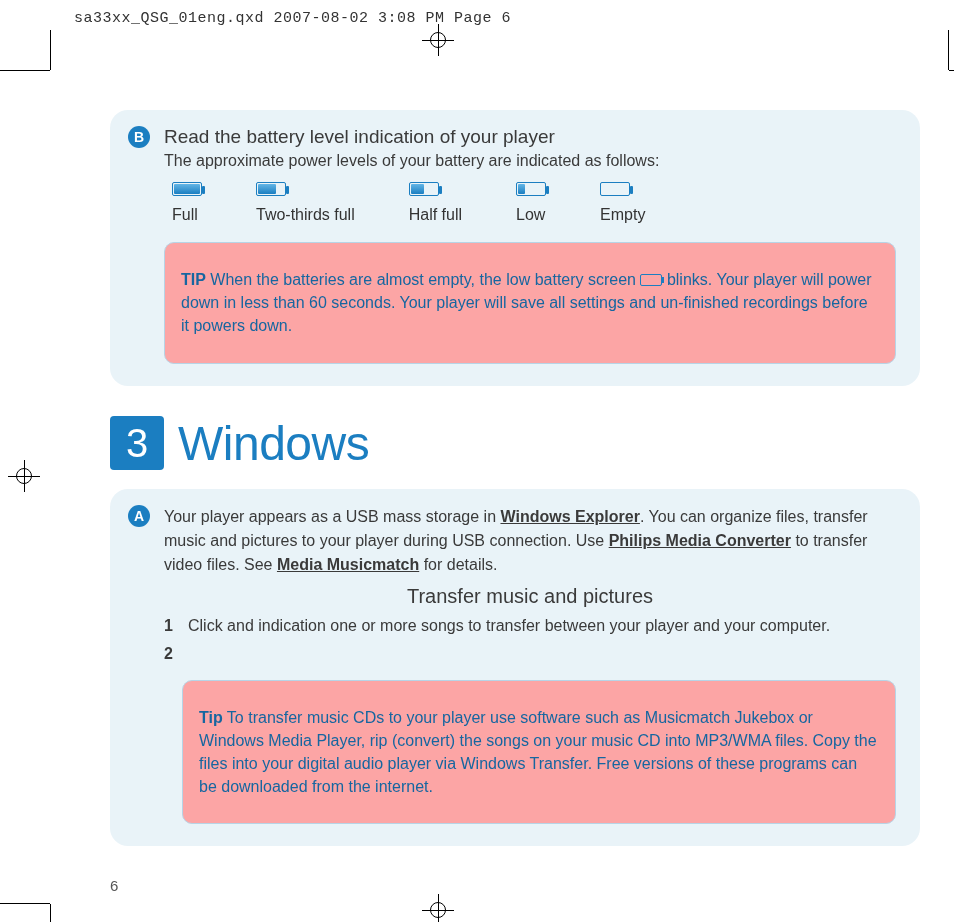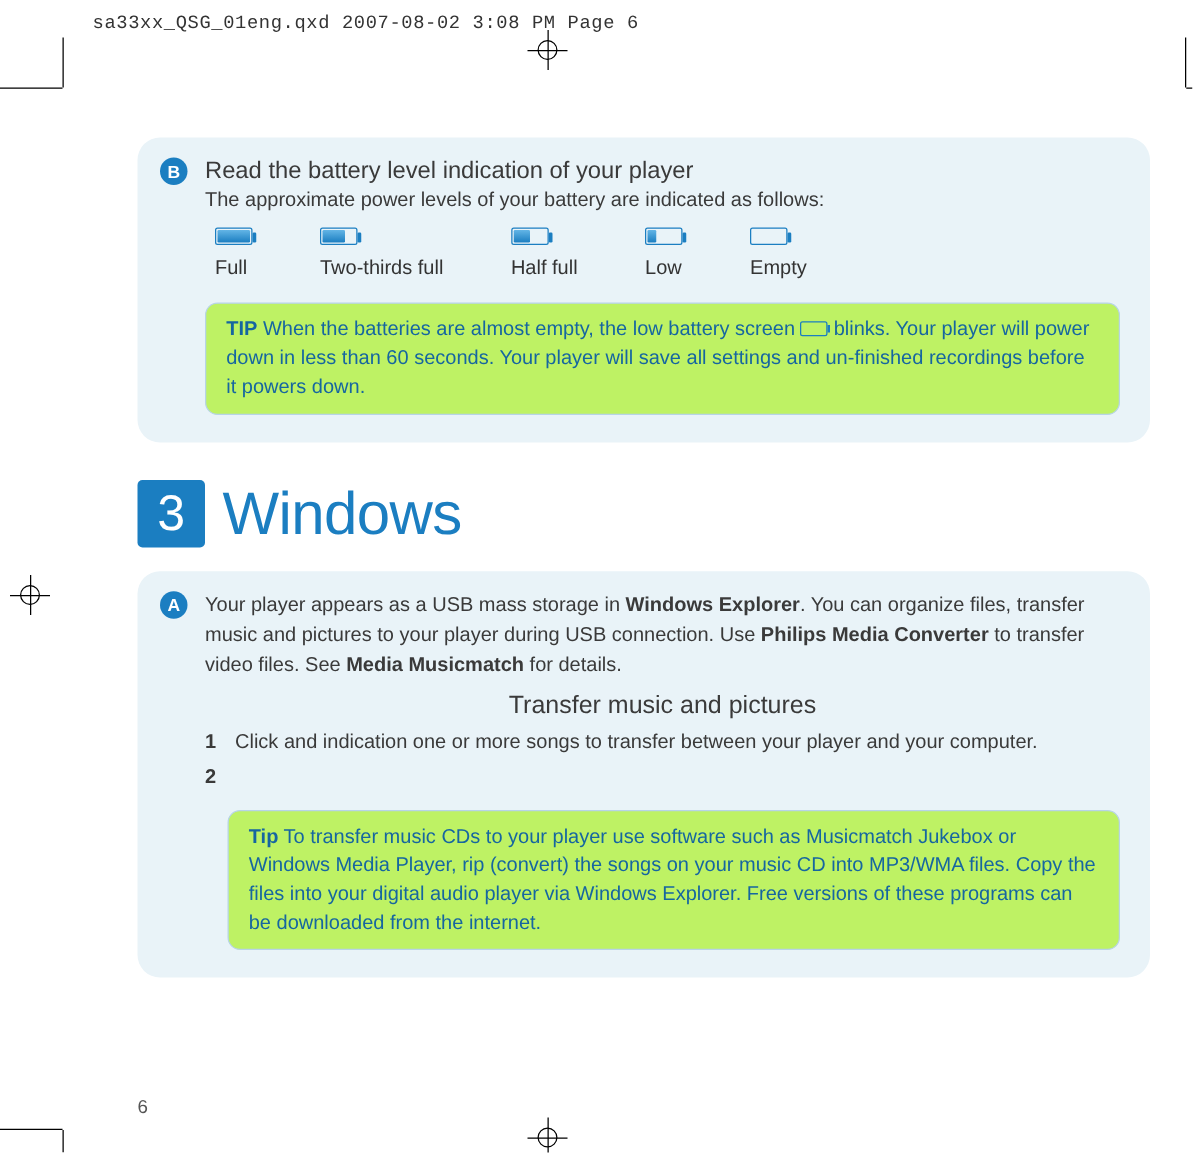--- a/index.html
+++ b/index.html
@@ -104,24 +104,24 @@
     width:3px; height:8px; background:#1b7ec1;
     border-radius:1px;
   }
   .batt-fill {
     height: 10px; margin:1px;
     background: linear-gradient(#63b5e6,#1b7ec1);
     border-radius:1px;
   }
 
   .tip-box {
-    background: #bef264;
+    background: #fca5a5;
     border: 1px solid #b7d4e6;
     border-radius: 10px;
-    padding: 9px 16px;
+    padding: 25px 16px;
     font-size: 16px;
     color: #1666a0;
     line-height: 1.45;
   }
   .tip-box strong { font-weight: bold; color:#1666a0; }
   .inline-batt {
     display:inline-block; width:22px; height:12px;
     border:1px solid #1b7ec1; border-radius:2px;
     vertical-align: -1px; position:relative;
   }
@@ -144,21 +144,21 @@
     border-radius: 4px;
   }
   .big-title {
     font-size: 48px;
     color: #1b7ec1;
     font-weight: 300;
     letter-spacing: -0.5px;
   }
 
   .body-text { font-size:16px; color:#3a3a3a; line-height:1.5; }
-  .body-text strong { font-weight:bold; }
+  .body-text strong { font-weight:bold;text-decoration:underline; }
   .sub-h { font-size:20px; color:#3a3a3a; margin-top:8px; margin-bottom:6px; font-weight:400;text-align:center; }
 
   .num-list { margin: 4px 0 14px 0; }
   .num-list .row { display:flex; gap:10px; margin-bottom:4px; }
   .num-list .n { font-weight:bold; width:14px; }
 
   .page-num {
     position:absolute; left:60px; bottom:26px;
     font-size:15px; color:#555;
   }
@@ -253,19 +253,19 @@
       <div class="num-list body-text">
         <div class="row">
           <span class="n">1</span>
           <span>Click and indication one or more songs to transfer between your player and your computer.</span>
         </div>
         <div class="row">
           <span class="n">2</span>
         </div>
       </div>
       <div class="tip-box" style="margin-left:18px;">
-        <strong>Tip</strong><span> To transfer music CDs to your player use software such as Musicmatch Jukebox or Windows Media Player, rip (convert) the songs on your music CD into MP3/WMA files. Copy the files into your digital audio player via Windows Explorer. Free versions of these programs can be downloaded from the internet.</span>
+        <strong>Tip</strong><span> To transfer music CDs to your player use software such as Musicmatch Jukebox or Windows Media Player, rip (convert) the songs on your music CD into MP3/WMA files. Copy the files into your digital audio player via Windows Transfer. Free versions of these programs can be downloaded from the internet.</span>
       </div>
     </div>
   </div>
 
   <div class="page-num">6</div>
 </div>
 
 </body></html>

